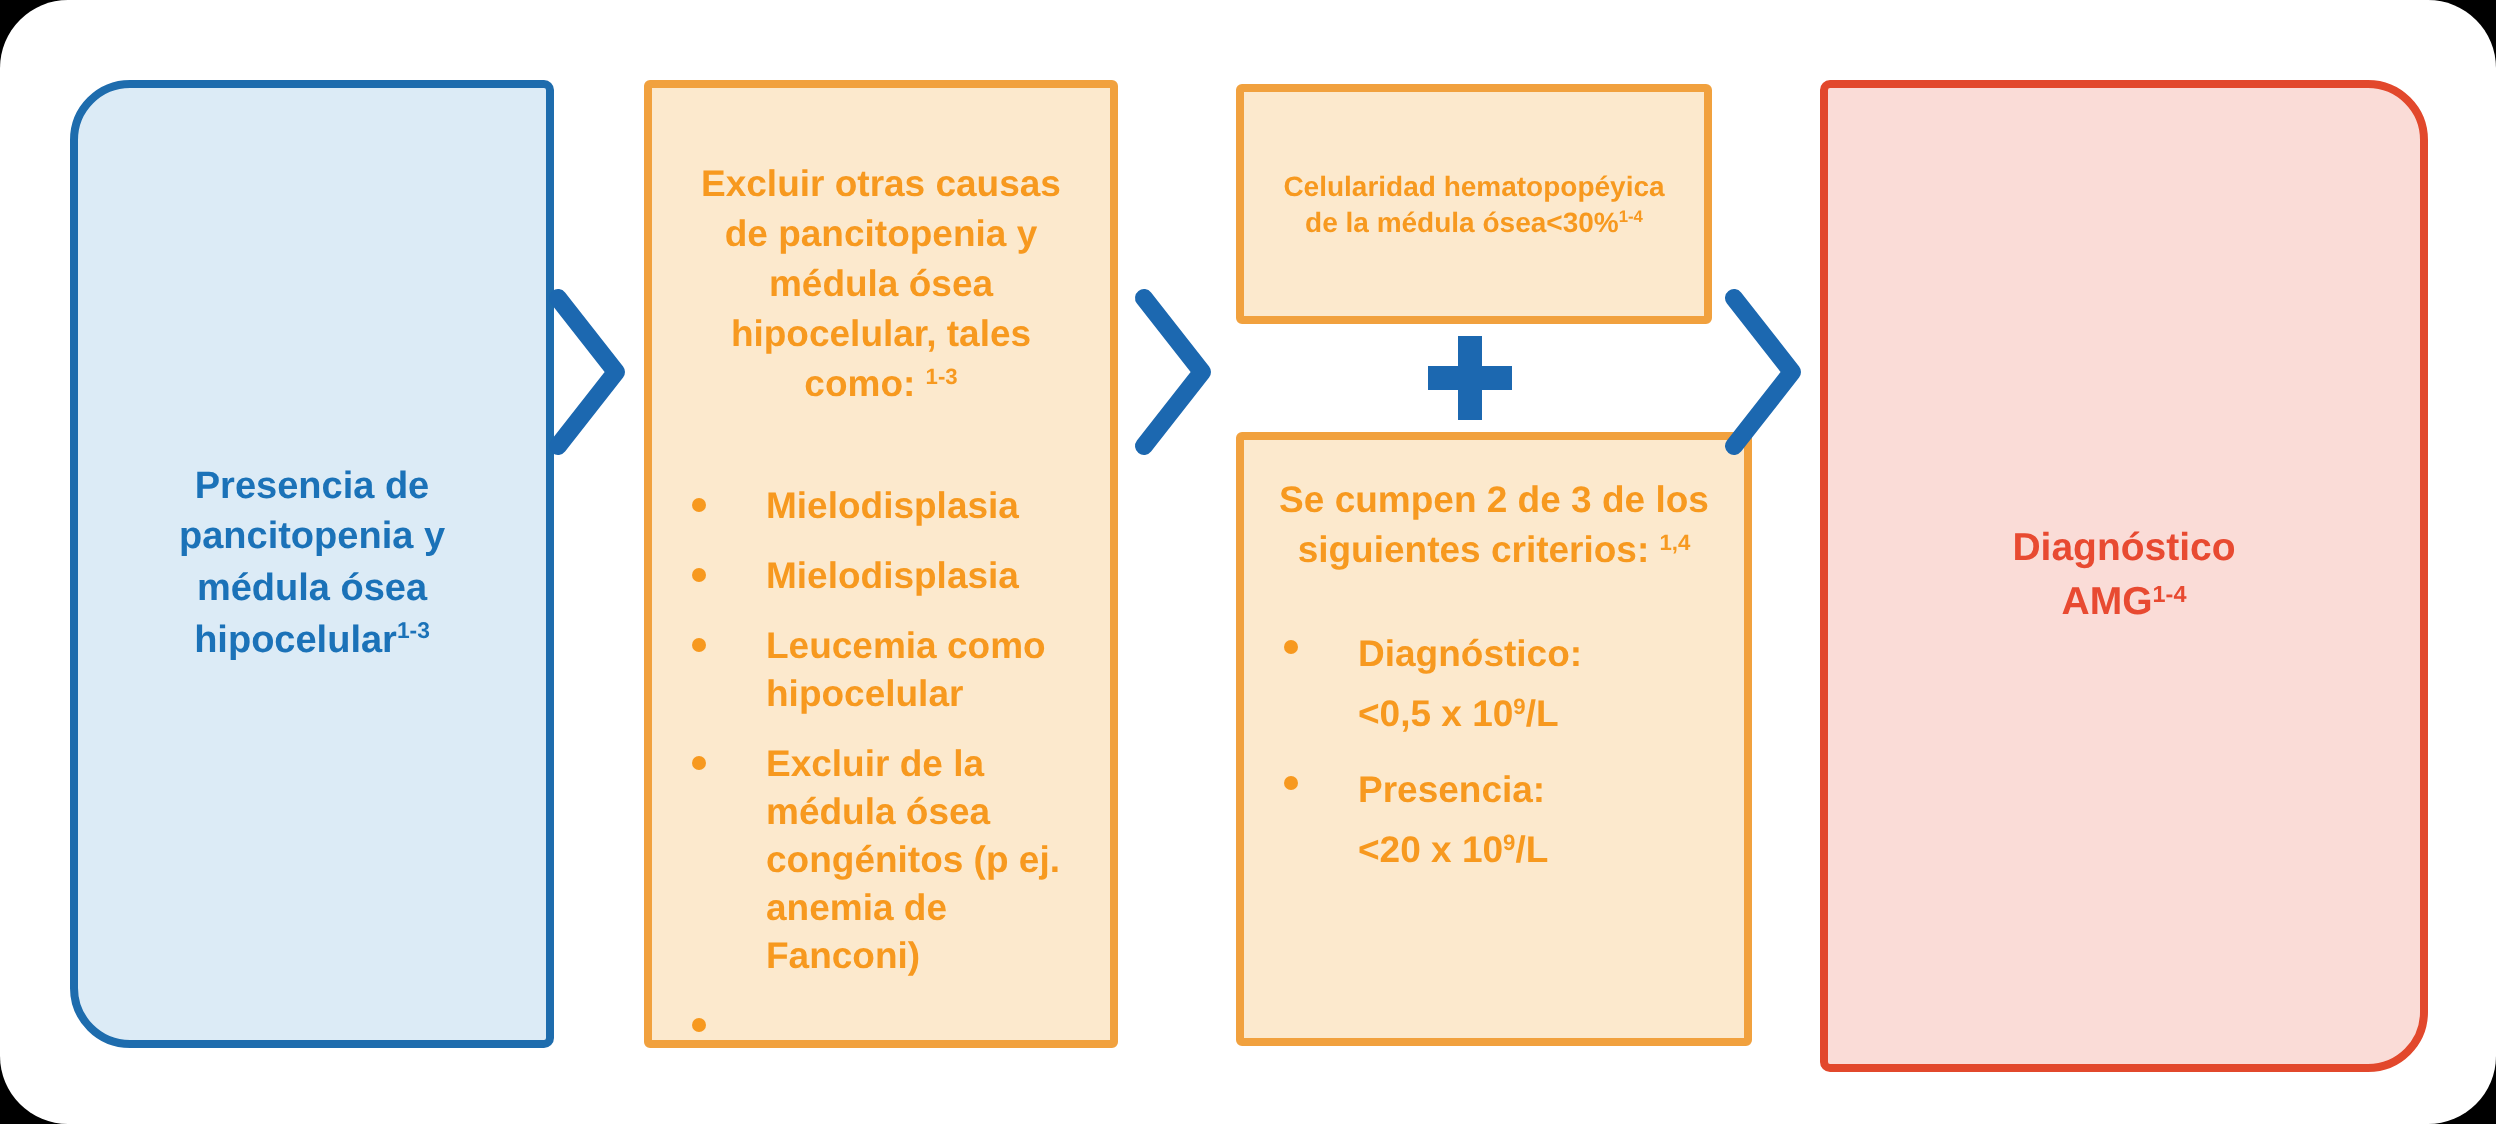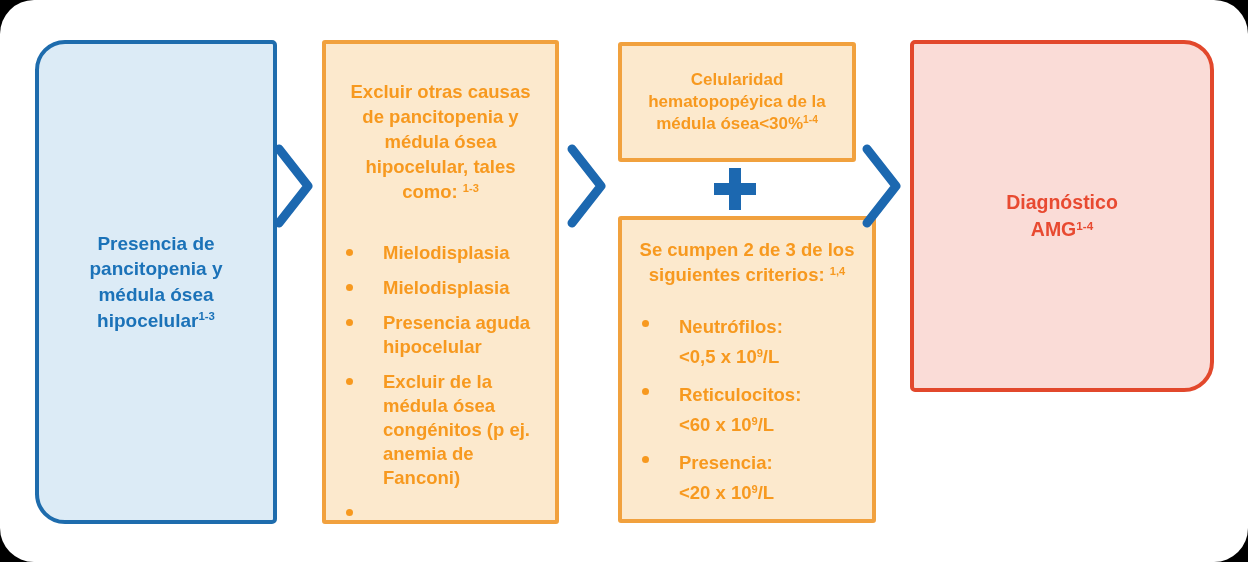--- a/index.html
+++ b/index.html
@@ -69,41 +69,41 @@
     background: var(--orange-text, #f7991f);
     flex: none;
     margin-top: 8px;
   }
   #box-criteria-top {
     left: 618px; top: 42px; width: 238px; height: 120px;
     background: var(--orange-fill, #fce9cd);
     border-color: var(--orange-border, #f1a13e);
     border-radius: 3px;
     color: var(--orange-text, #f7991f);
-    font-size: 17px; line-height: 1.3;
+    font-size: 14px; line-height: 1.3;
     padding: 0 12px;
   }
   #box-criteria-bottom {
     left: 618px; top: 216px; width: 258px; height: 307px;
     background: var(--orange-fill, #fce9cd);
     border-color: var(--orange-border, #f1a13e);
     border-radius: 3px;
     color: var(--orange-text, #f7991f);
     font-size: 18.5px;
   }
   #box-criteria-bottom .heading {
     margin-top: 18px;
     text-align: center;
     padding: 0 10px;
     line-height: 1.35;
   }
   #box-criteria-bottom ul.bullets { margin-top: 24px; padding-left: 20px; }
   #box-criteria-bottom li.bullet { margin-bottom: 8px; line-height: 1.62; }
   #box-step4 {
-    left: 910px; top: 40px; width: 304px; height: 352px;
+    left: 910px; top: 40px; width: 304px; height: 496px;
     background: var(--red-fill, #fadcd7);
     border-color: var(--red-border, #e2482c);
     border-radius: 5px 30px 30px 5px;
     color: var(--red-text, #e84a31);
     font-size: 19.5px; line-height: 1.4;
   }
   .chev {
     position: absolute;
     top: 142px;
     width: 44px; height: 88px;
@@ -153,21 +153,21 @@
       <li class="bullet">
         <span class="dot"></span>
         <span>Mielodisplasia</span>
       </li>
       <li class="bullet">
         <span class="dot"></span>
         <span>Mielodisplasia</span>
       </li>
       <li class="bullet">
         <span class="dot"></span>
-        <span>Presencia aguda hipocelular</span>
+        <span>Leucemia como hipocelular</span>
       </li>
       <li class="bullet">
         <span class="dot"></span>
         <span>Excluir de la médula ósea congénitos (p ej. anemia de Fanconi)</span>
       </li>
       <li class="bullet">
         <span class="dot"></span>
       </li>
     </ul>
   </div>
@@ -191,29 +191,22 @@
   </div>
 
   <div class="box" id="box-criteria-bottom">
     <div class="heading">
       <span>Se cumpen 2 de 3 de los siguientes criterios: </span><sup>1,4</sup>
     </div>
     <ul class="bullets">
       <li class="bullet">
         <span class="dot"></span>
         <span>
-          <span>Neutrófilos:</span><br>
+          <span>Diagnóstico:</span><br>
           <span>&lt;0,5 x 10</span><sup>9</sup><span>/L</span>
-        </span>
-      </li>
-      <li class="bullet">
-        <span class="dot"></span>
-        <span>
-          <span>Reticulocitos:</span><br>
-          <span>&lt;60 x 10</span><sup>9</sup><span>/L</span>
         </span>
       </li>
       <li class="bullet">
         <span class="dot"></span>
         <span>
           <span>Presencia:</span><br>
           <span>&lt;20 x 10</span><sup>9</sup><span>/L</span>
         </span>
       </li>
     </ul>

